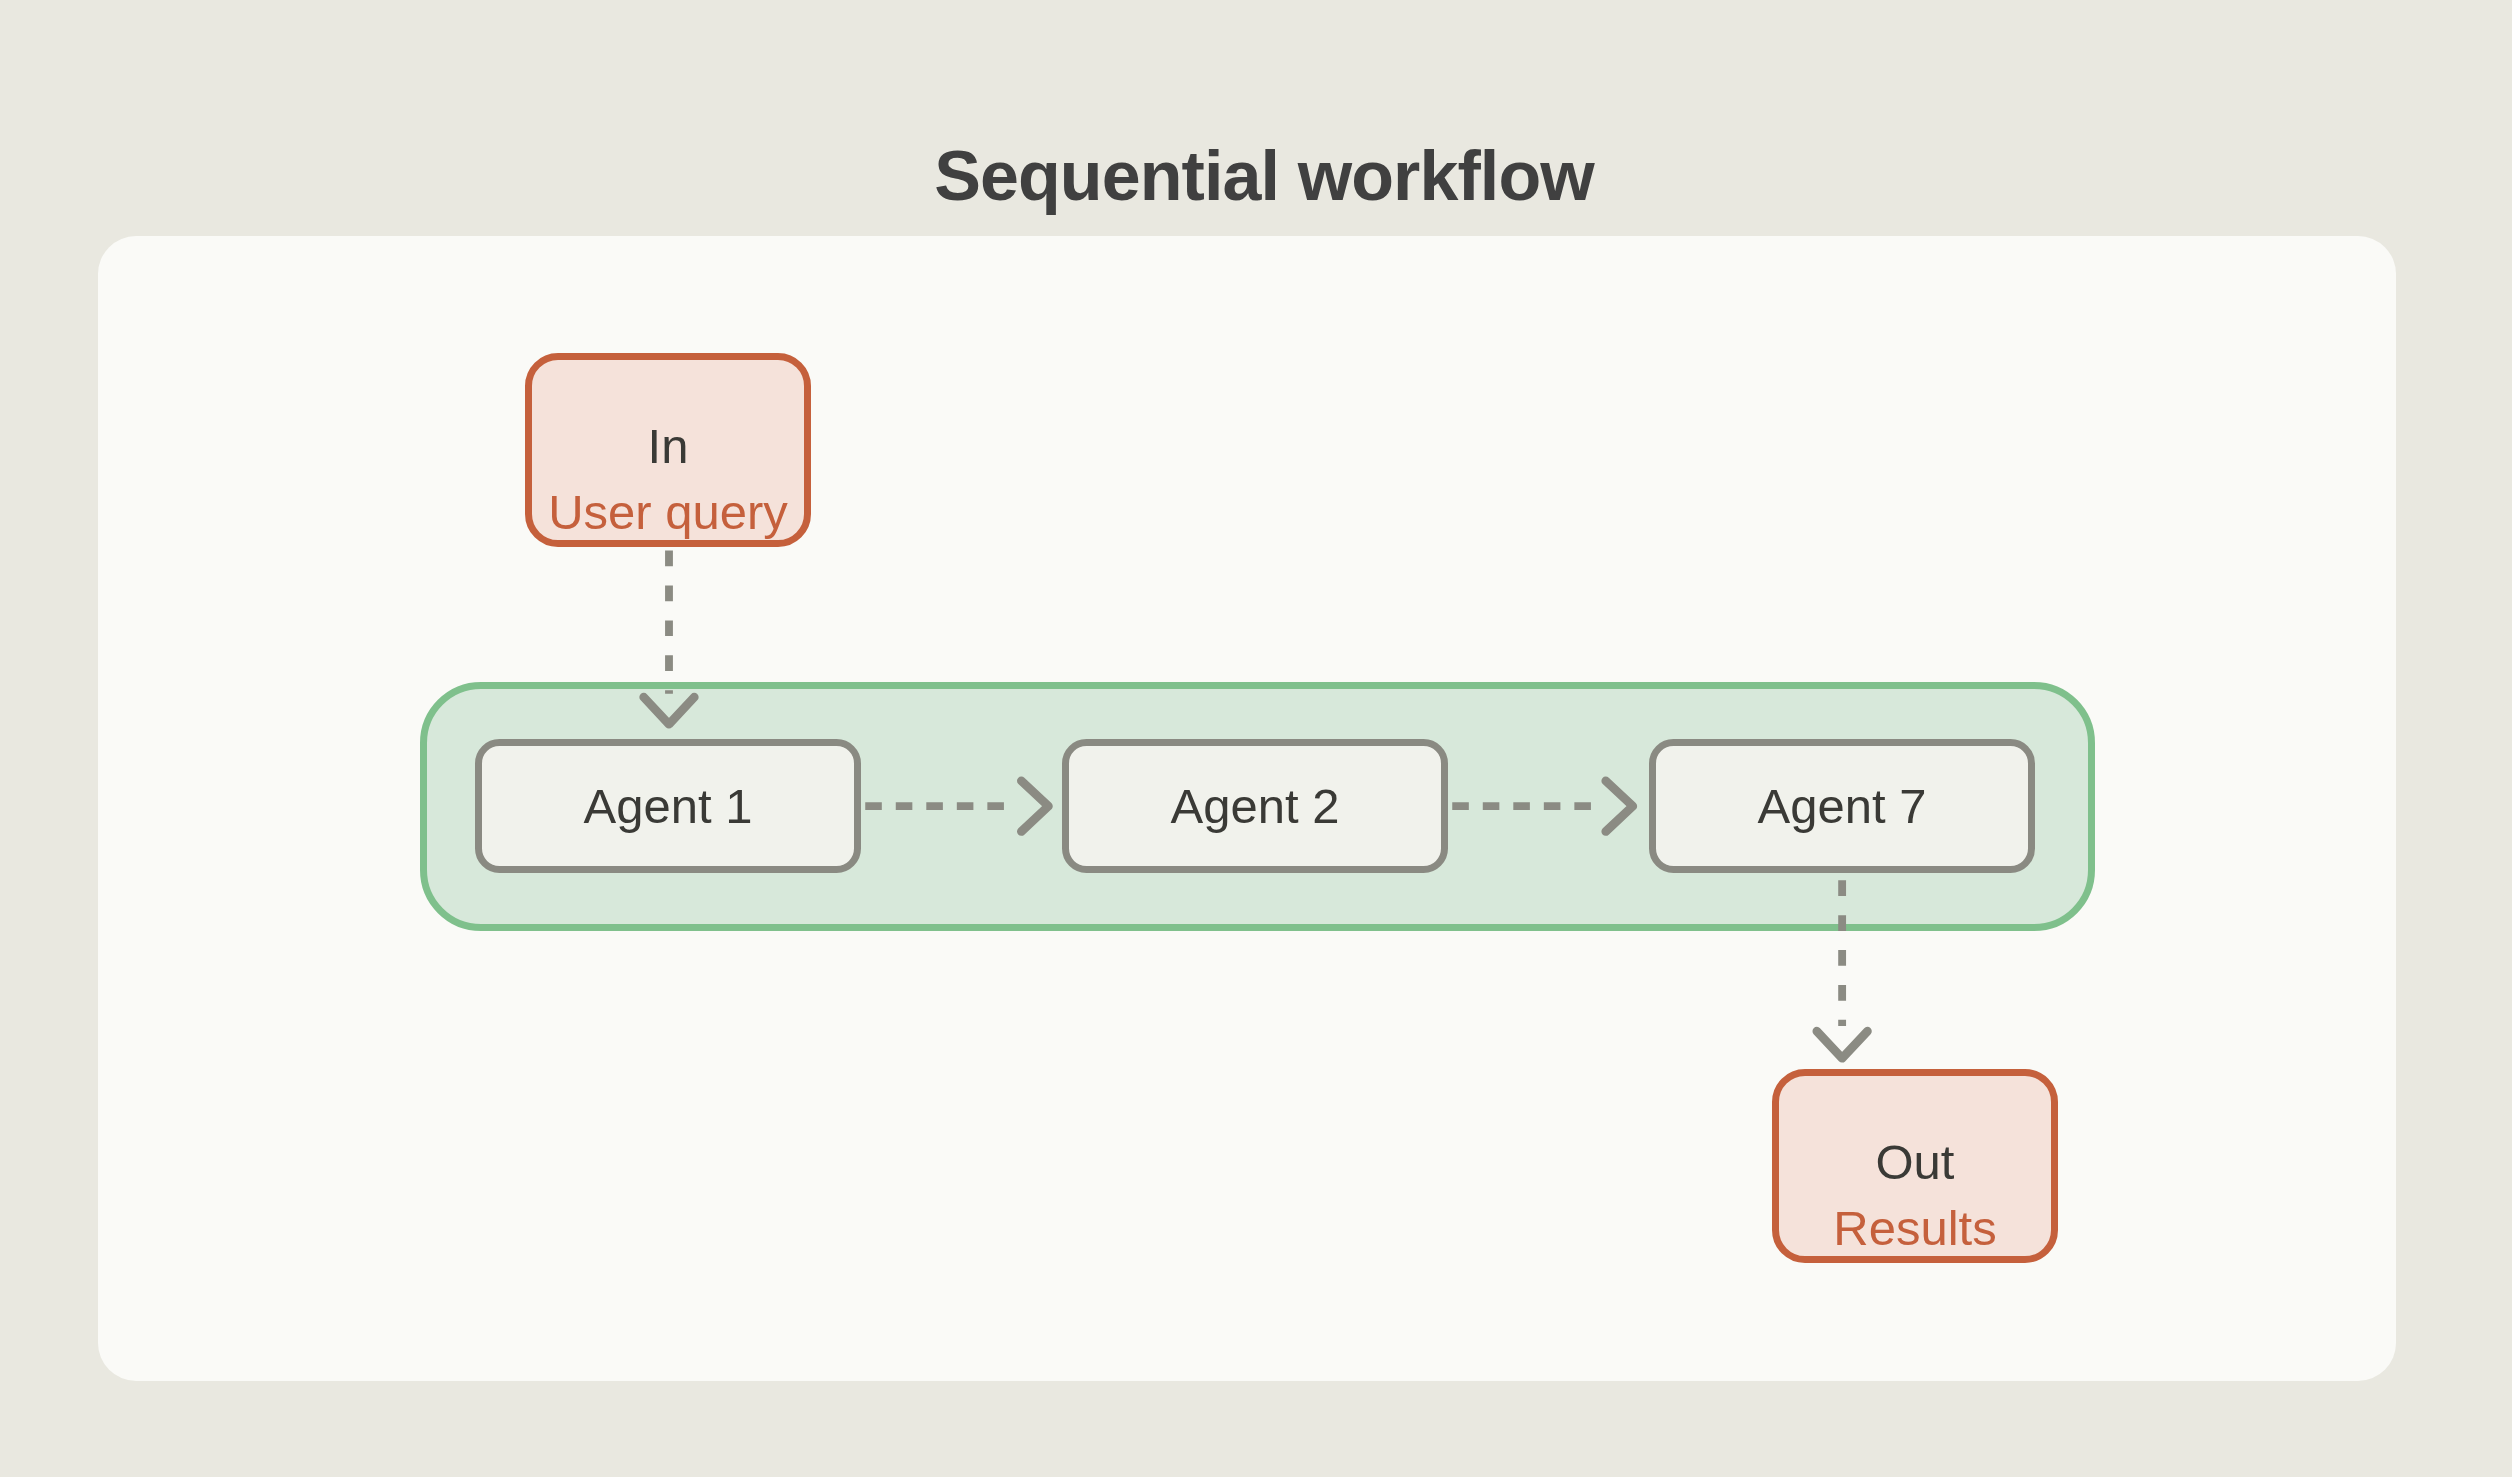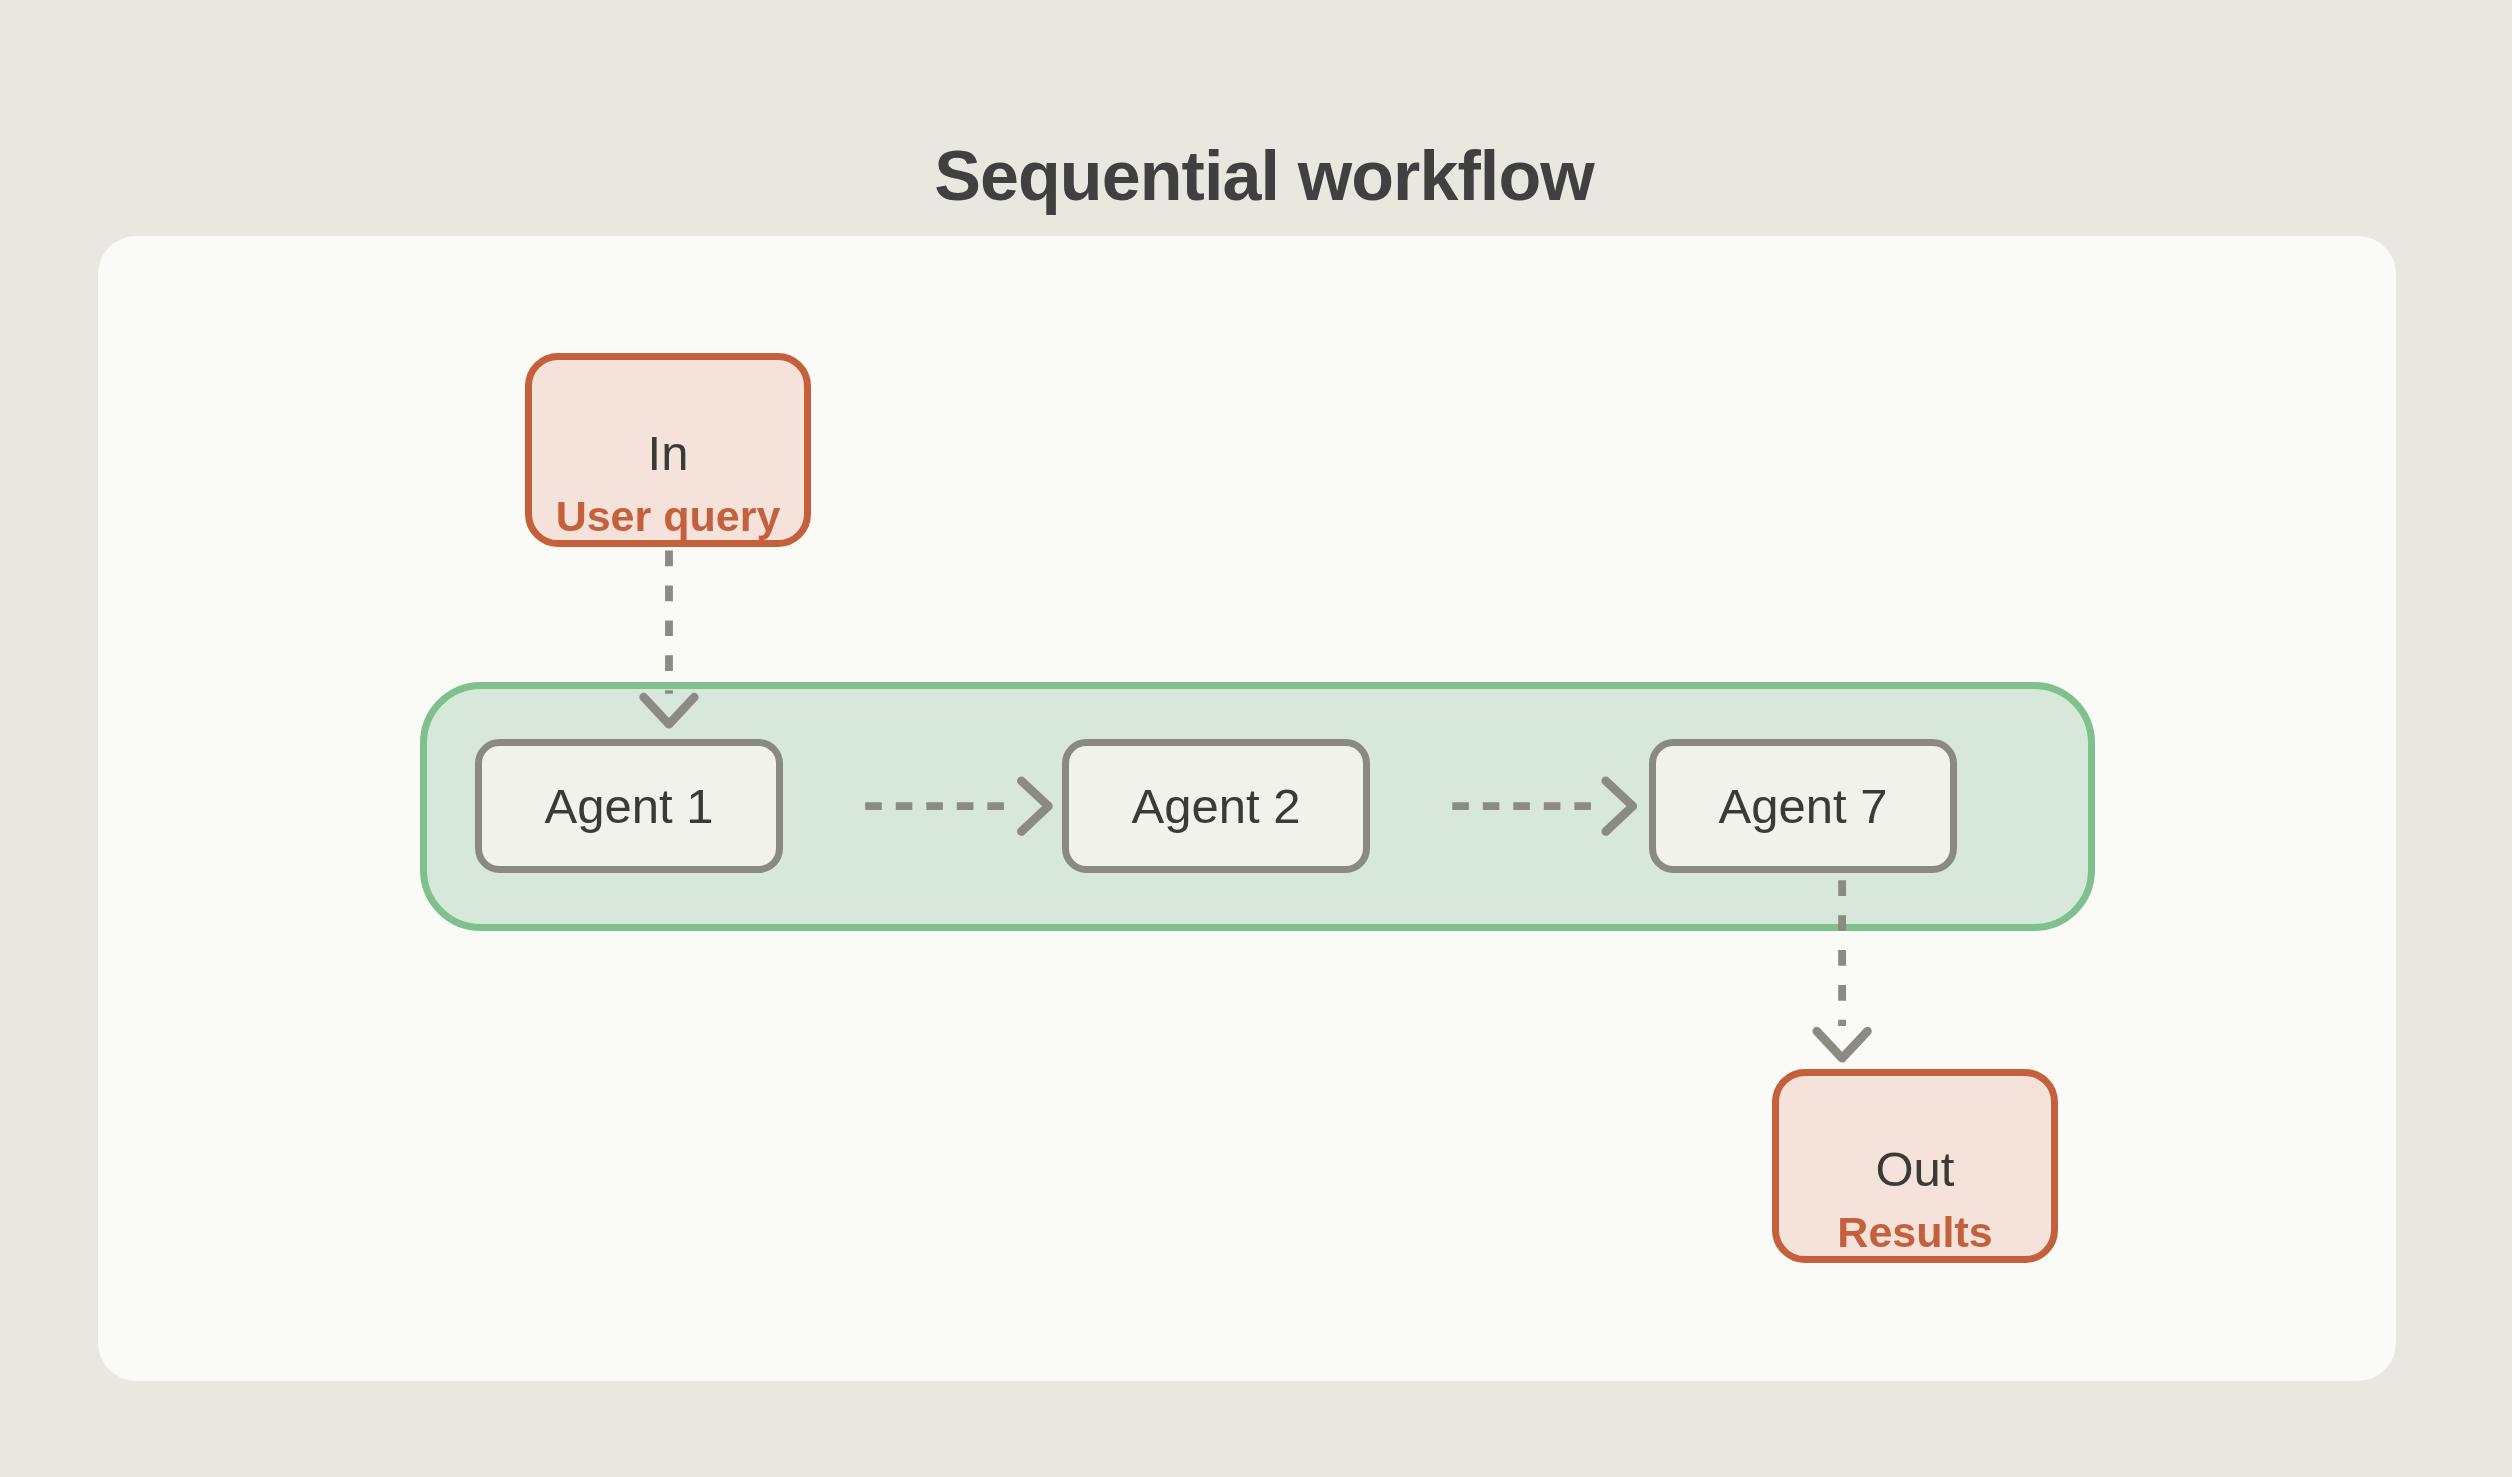--- a/index.html
+++ b/index.html
@@ -56,40 +56,40 @@
     border-radius: 33px;
     gap: 12.2px;
     justify-content: flex-end;
   }
   .io-node .node-label {
     font-size: 49px;
     color: #3a3a36;
     line-height: 1.1;
   }
   .io-node .node-sublabel {
-    font-size: 43px;
-    font-weight: 700;
+    font-size: 49px;
+    font-weight: 400;
     color: #c5603c;
     line-height: 1.1;
   }
   .node-in  { left: 525px;  top: 353px; }
   .node-out { left: 1772px; top: 1069px; }
   .agents-container {
     position: absolute;
     left: 420px;
     top: 682px;
     width: 1675px;
     height: 249px;
     box-sizing: border-box;
     background: #d7e8da;
     border: 7px solid #7fc08c;
     border-radius: 61px;
   }
   .agent-node {
-    width: 308px;
+    width: 386px;
     height: 134px;
     top: 739px;
     background: #f1f2ec;
     border: 7.9px solid #8a8a82;
     border-radius: 24.4px;
   }
   .agent-node .node-label {
     font-size: 49px;
     color: #3a3a36;
   }

